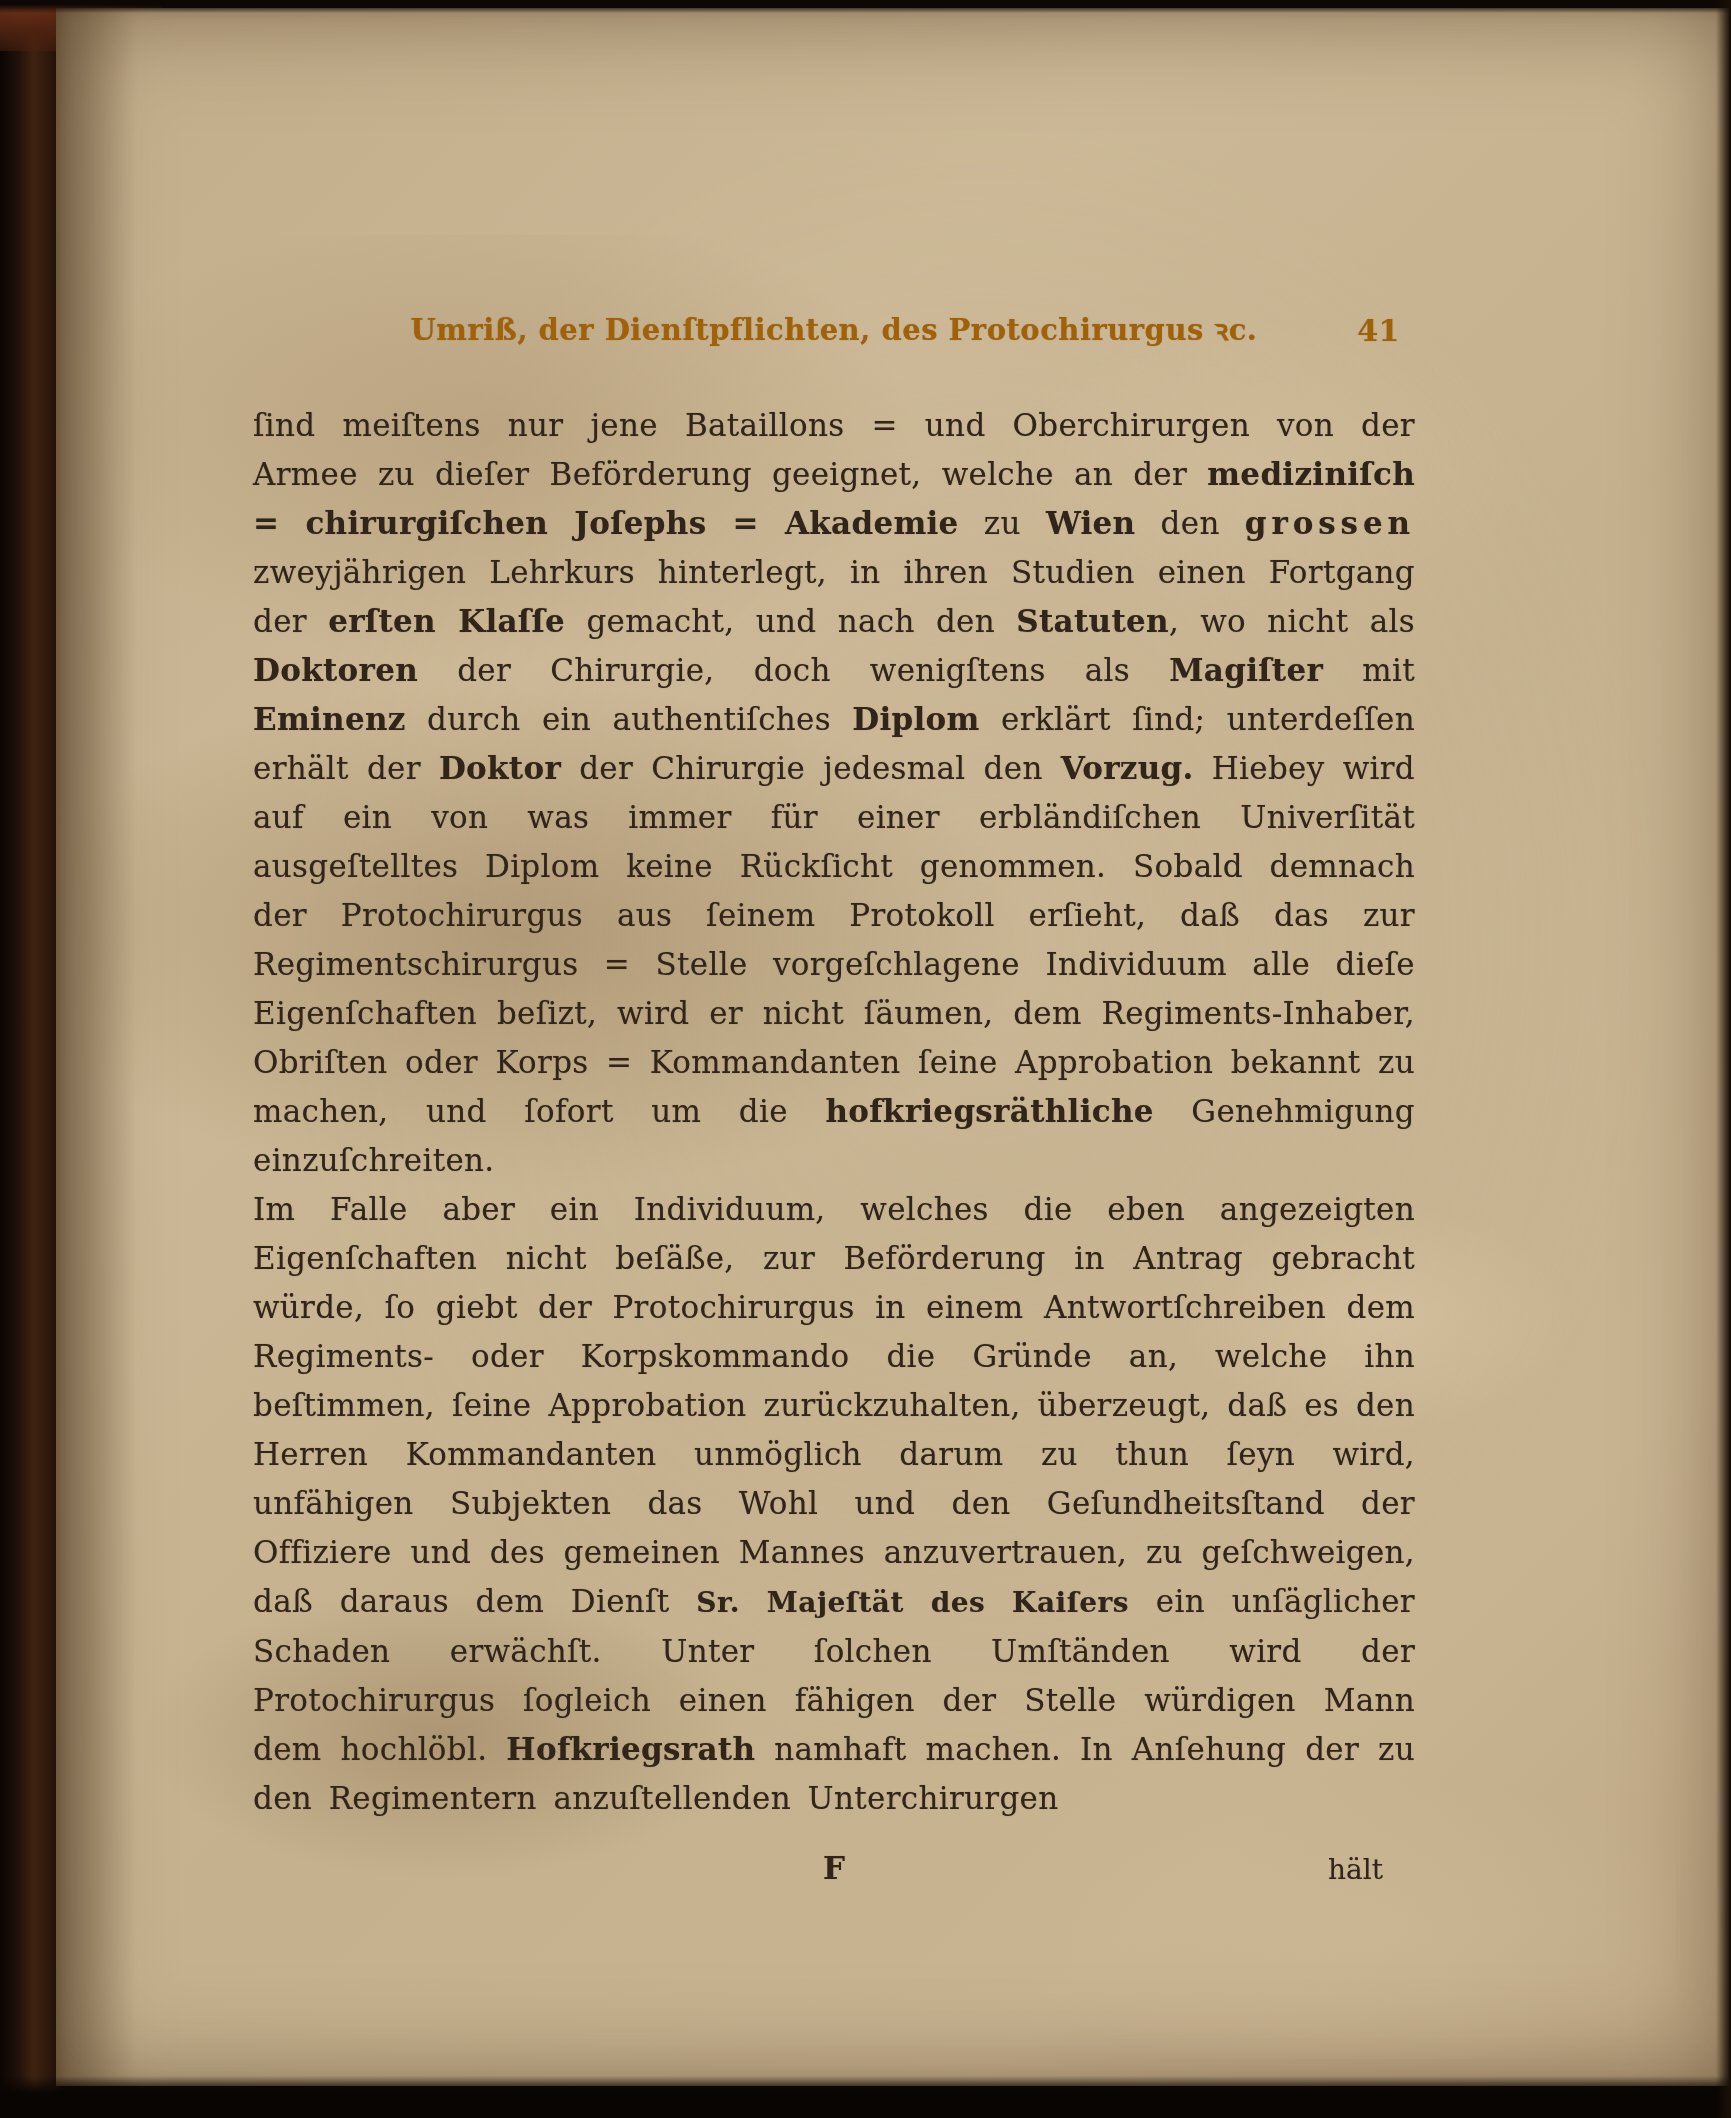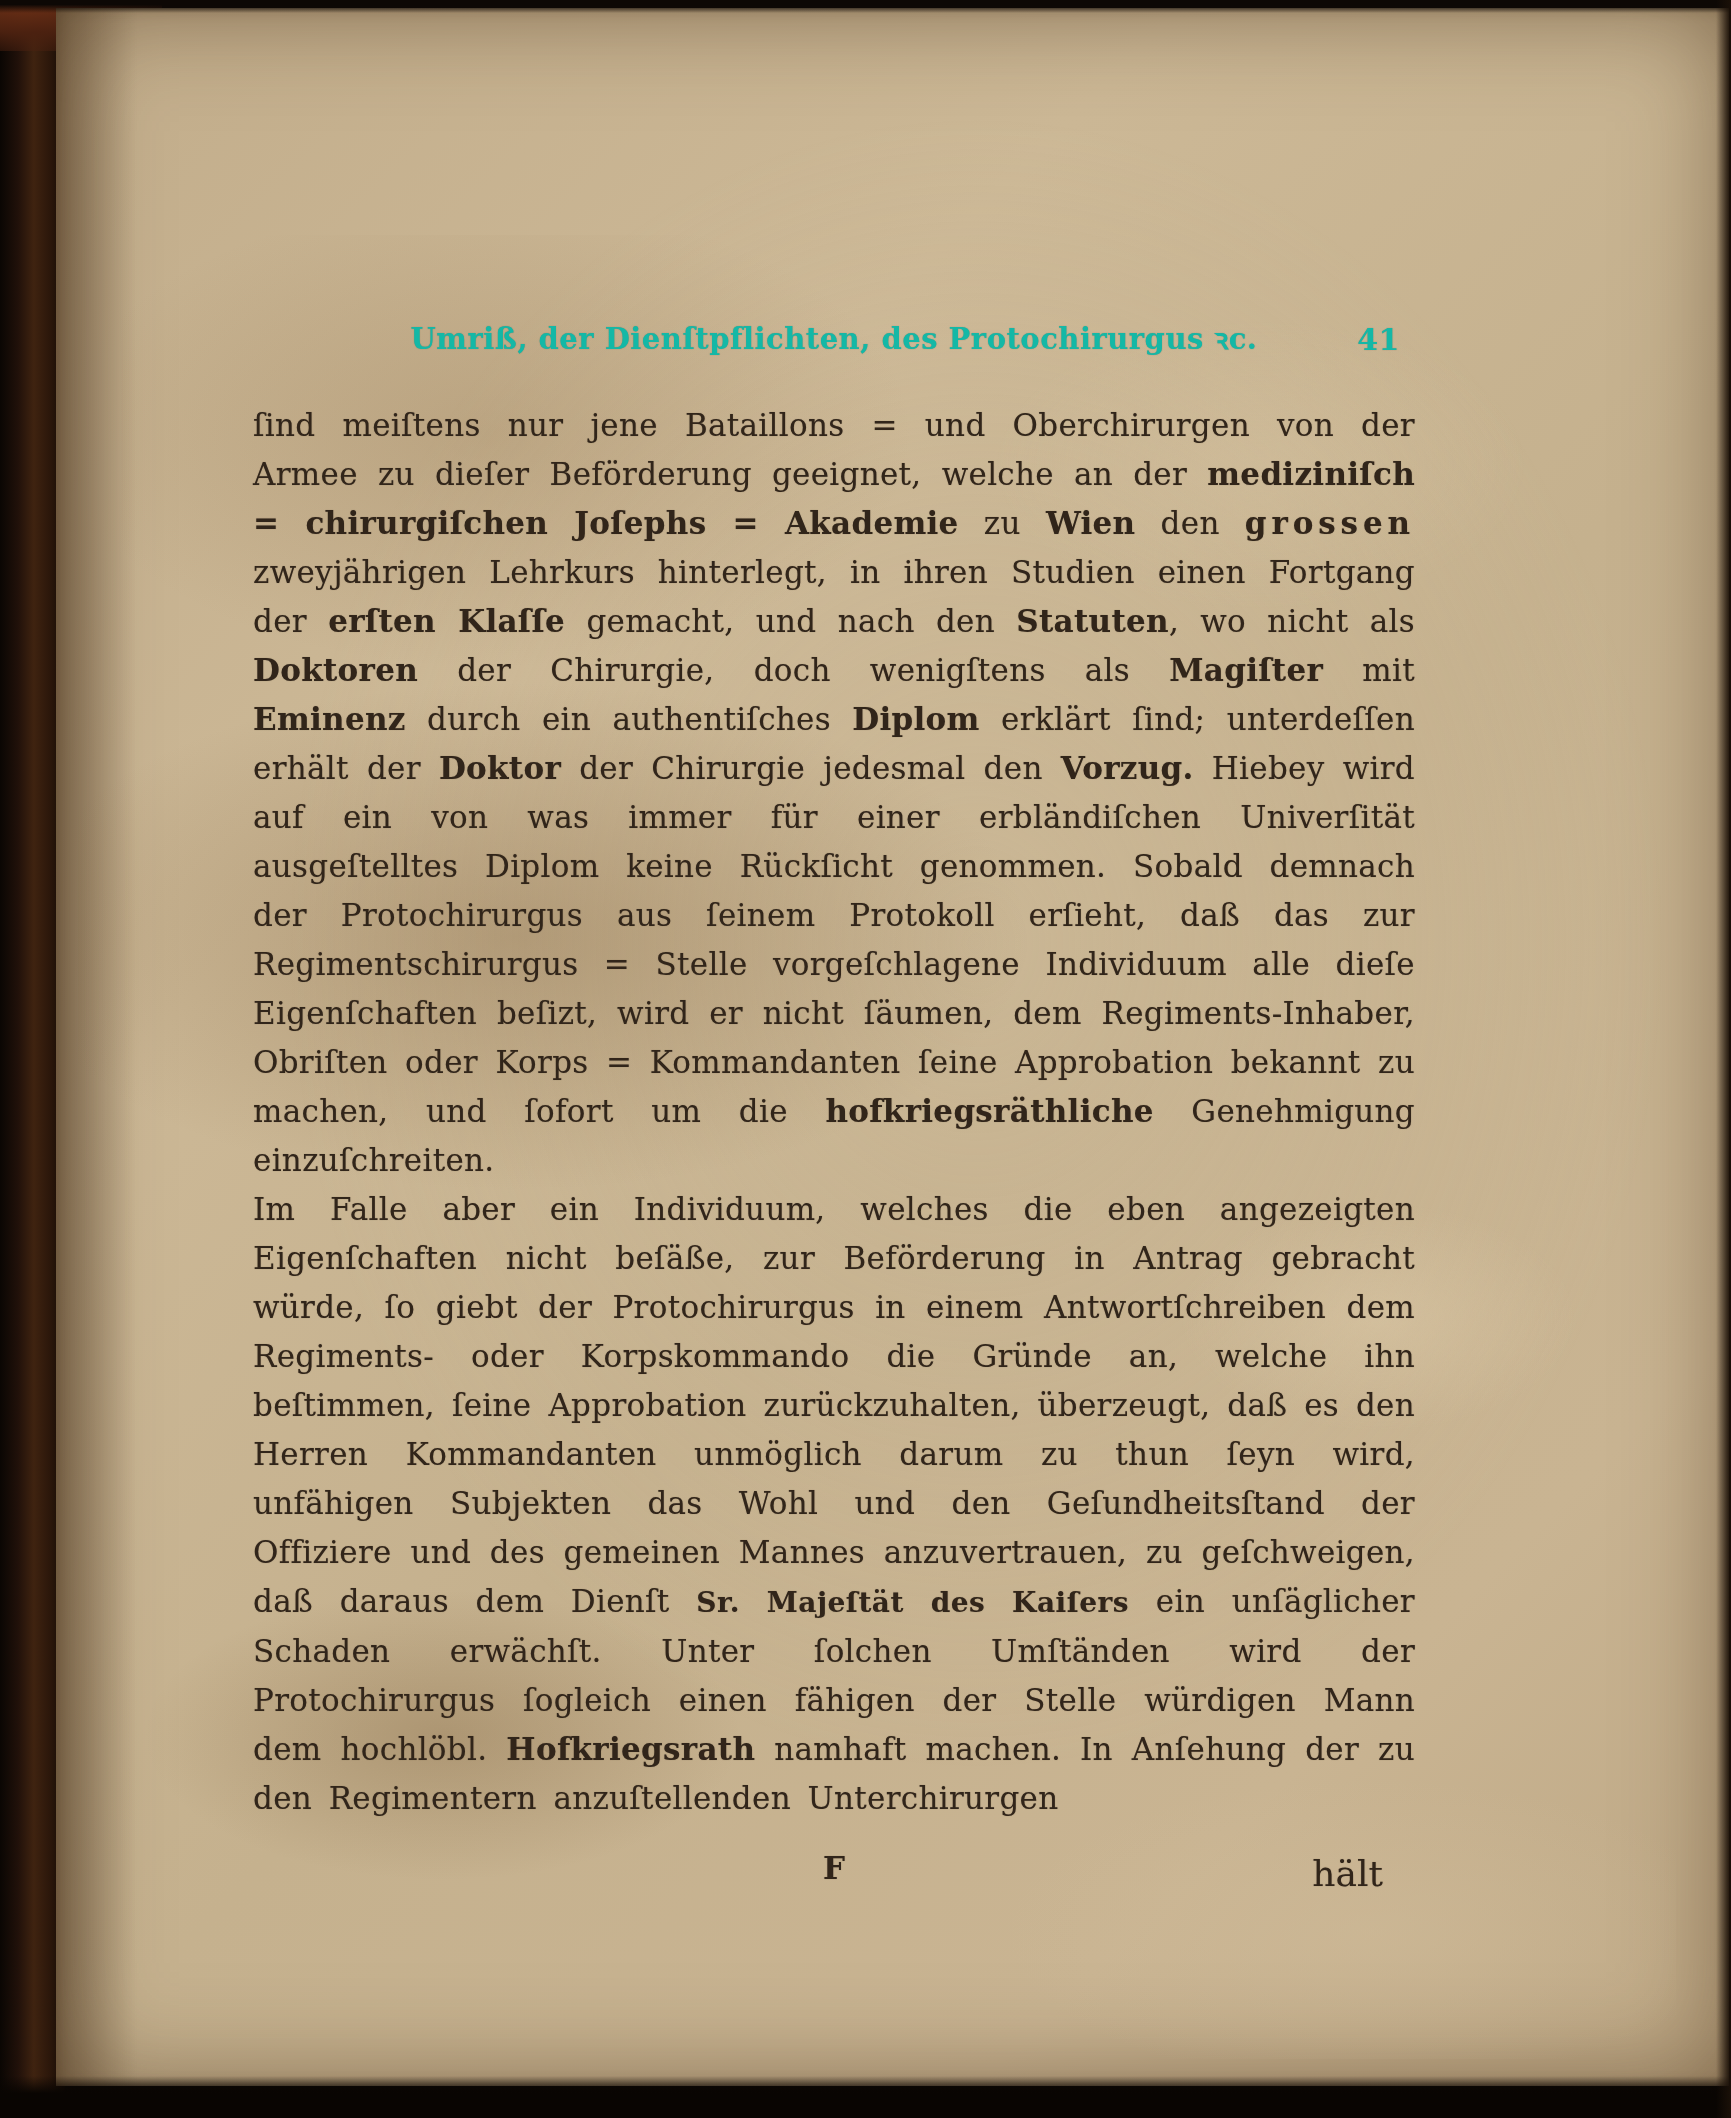--- a/index.html
+++ b/index.html
@@ -60,21 +60,21 @@
   }
   .stain-bottom-right {
     left: 945px; top: 1770px; width: 675px; height: 281px;
     background: radial-gradient(ellipse at 55% 55%, rgba(210,190,156,0.45), rgba(210,190,156,0) 70%);
   }
 
   
   .running-header {
     position: absolute; left: 253px; top: 309px; width: 1162px;
     font-size: 29px; font-weight: 700; letter-spacing: 0.5px;
-    color: #14b8a6; text-shadow: 0 0 1.1px rgba(51,38,26,0.35); margin-top: 9px;
+    color: #a16207; text-shadow: 0 0 1.1px rgba(51,38,26,0.35);
   }
   .running-header .title { display: block; width: 100%; text-align: center; }
   .running-header .pagenum {
     position: absolute; right: 15px; top: 4px; font-size: 30px; font-weight: 700;
   }
 
   .body-text {
     position: absolute; left: 253px; top: 401px; width: 1162px;
     color: #31251a; text-shadow: 0 0 1.1px rgba(49,37,26,0.32);
   }
@@ -99,21 +99,21 @@
   .page-footer {
     position: absolute; left: 253px; top: 1850px; width: 1162px; height: 59px;
     color: #31251a; text-shadow: 0 0 1.1px rgba(49,37,26,0.32);
   }
   .sig {
     position: absolute; left: 0; right: 0; text-align: center;
     font-size: 31px; font-weight: 700;
   }
   .catchword {
     position: absolute; right: 32px; top: 3.2px;
-    font-size: 36px; font-weight: 400;
+    font-size: 28px; font-weight: 400;
   }
 </style>
 </head>
 <body>
 
 <div class="spine"></div>
 <div class="spine-leather-top"></div>
 
 <div class="paper">
   <div class="stain stain-upper"></div>

